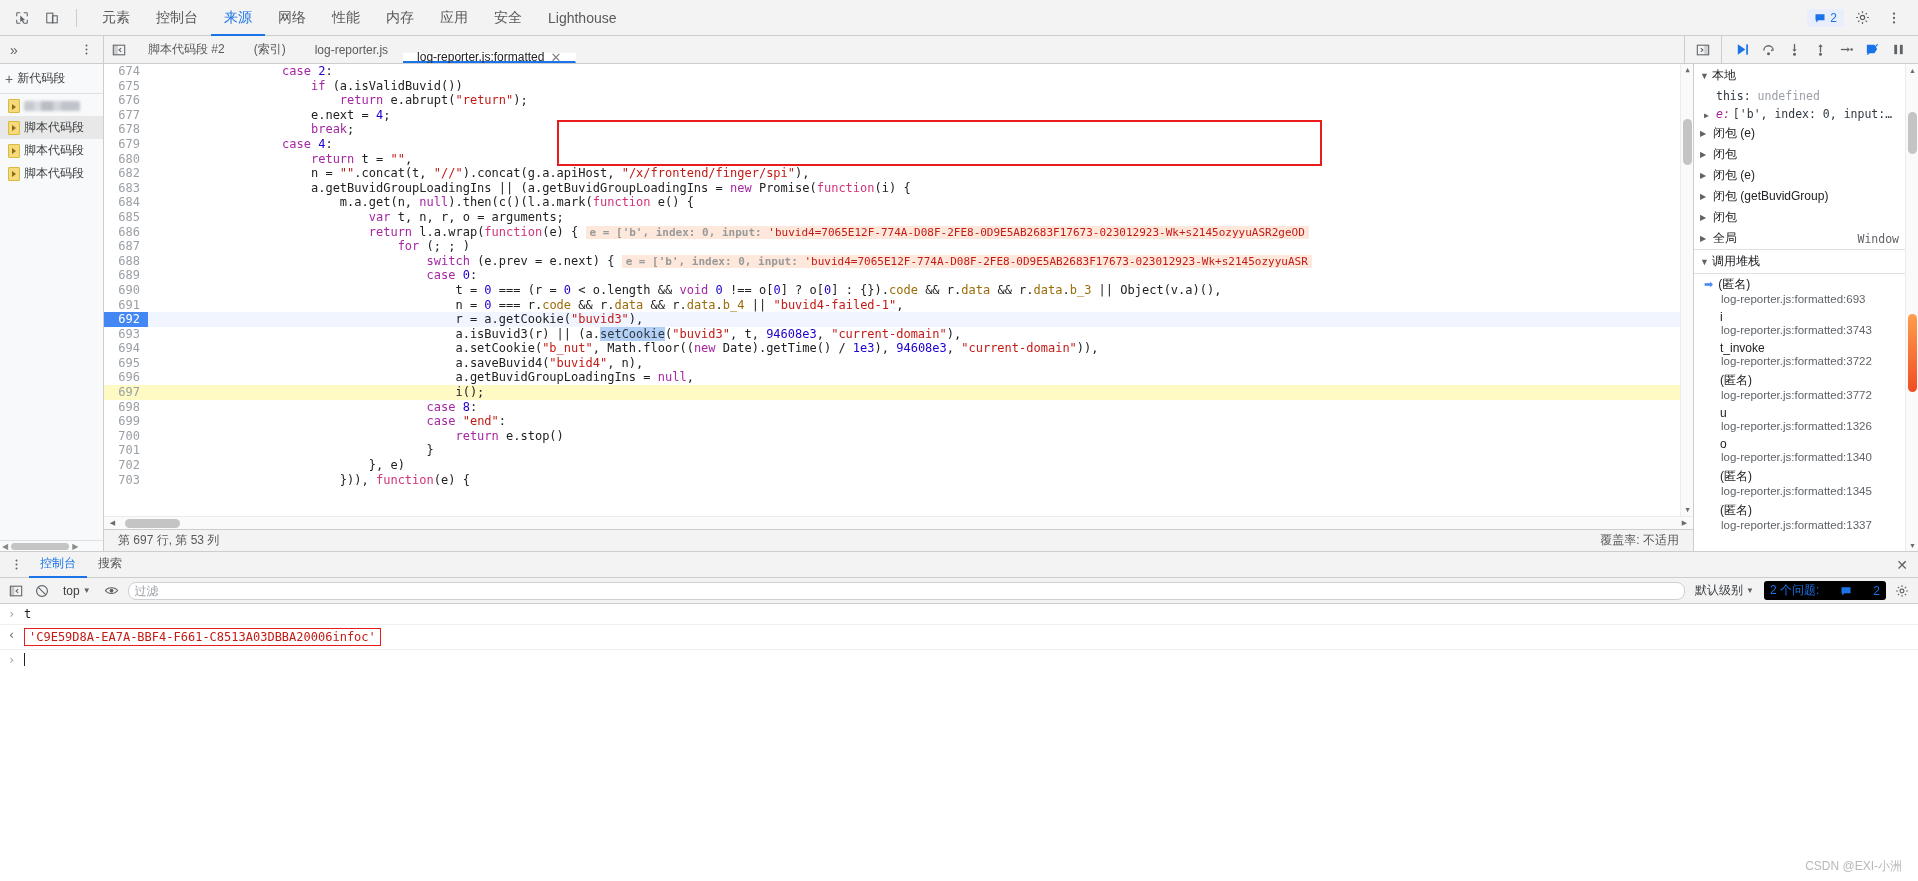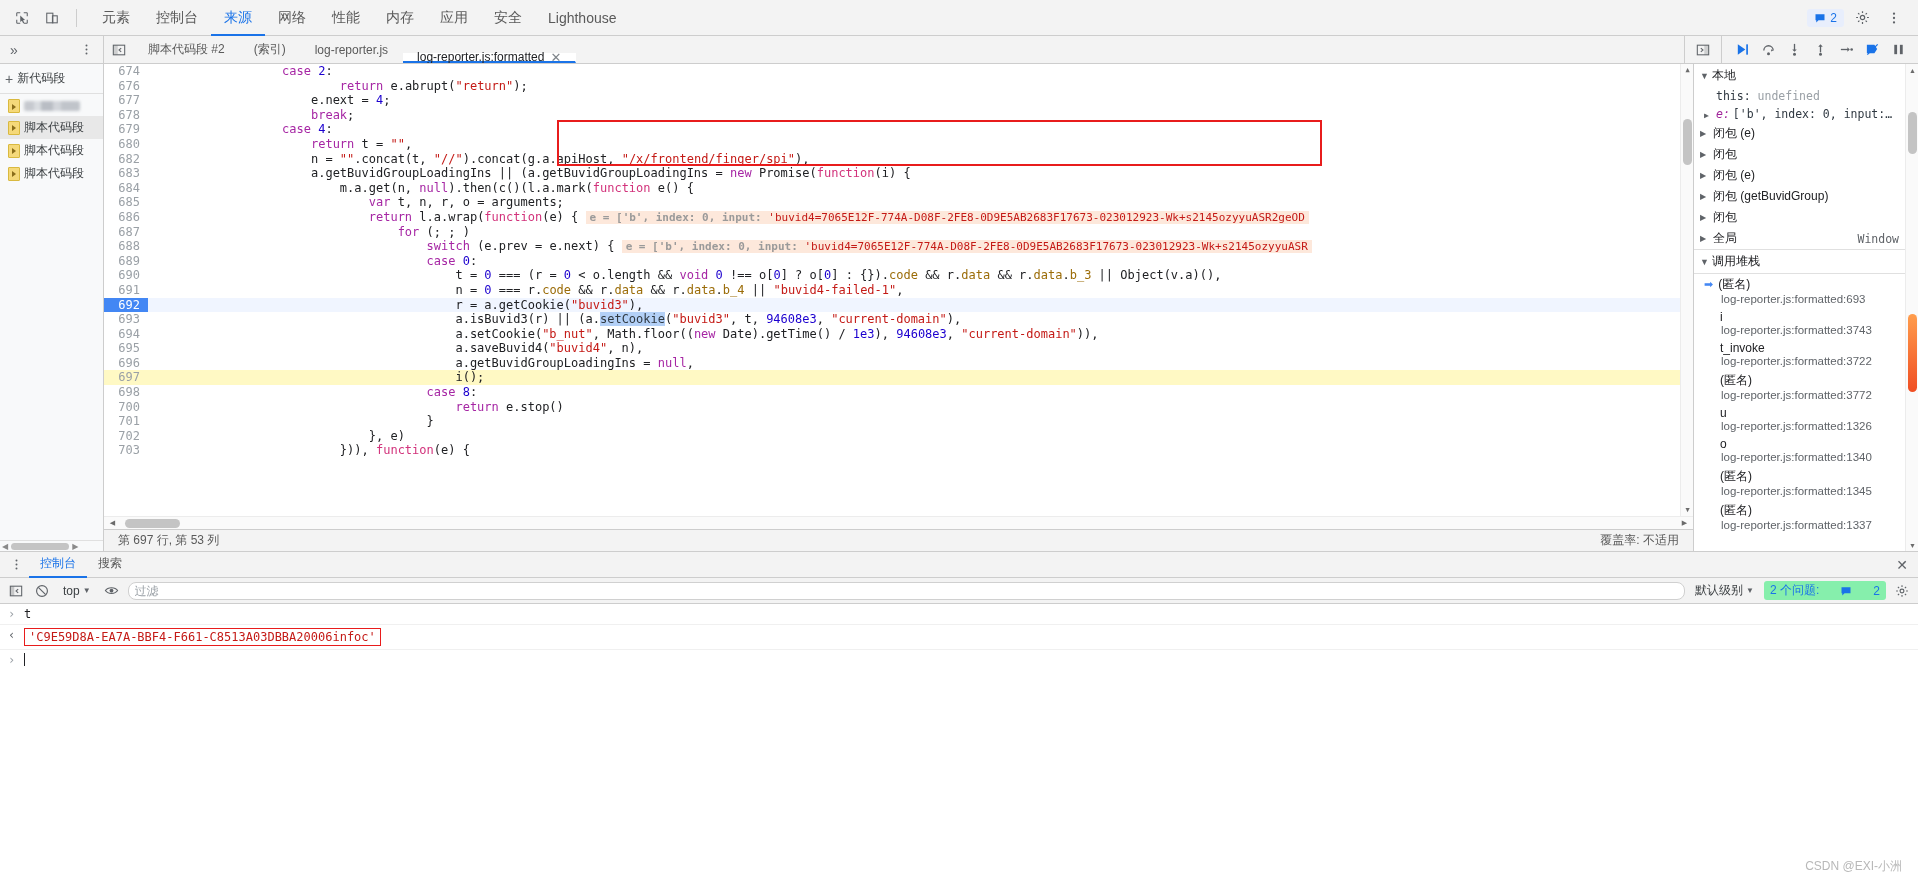--- a/index.html
+++ b/index.html
@@ -226,21 +226,21 @@
   }
   .filter-input {
     flex:1; border:1px solid #d0d0d0; border-radius:8px; background:#fff;
     height:18px; font-size:12px; padding: 0 6px; color:#3c4043; min-width:60px;
     font-family:"Liberation Sans", sans-serif;
   }
   .filter-input::placeholder{ color:#9aa0a6; }
   .level-select { display:flex; align-items:center; gap:3px; font-size:12px; color:#3c4043; cursor:pointer; padding:0 4px;}
   .issue-pill2 {
     display:flex; align-items:center; gap:21px; font-size:12px; color:#1a73e8; cursor:pointer;
-    padding: 1px 6px; border-radius:3px; background:#86efac;
+    padding: 1px 6px; border-radius:3px; background:#000000;
   }
   .console-body { flex:1; overflow:hidden; background:#fff; position:relative; }
   .cline { display:flex; align-items:flex-start; gap:6px; padding: 3px 8px;
     font-family:"DejaVu Sans Mono","Liberation Mono",monospace; font-size:12px; border-bottom:1px solid #f0f0f0;}
   .cprompt { color:#9aa0a6; width:10px; flex:none; }
   .cprompt.back { color:#5f6368; }
   .cval { color:#202124; }
   .cresult-box {
     display:inline-block; border:1px solid #e81c1c; padding: 1px 4px; color:#c41a16;
   }
@@ -436,20 +436,21 @@
         <span class="arrow">◀</span>
         <span class="thumb"></span>
         <span class="arrow">▶</span>
       </div>
     </div>
 
     <div class="editorwrap">
       <div class="editor">
         <div class="codearea" id="codearea">
             <div class="crow"><div class="gutter">674</div><div class="codetext"><span>                  </span><span class="kw">case</span><span class="plain"> </span><span class="num">2</span><span class="plain">:</span></div></div>
+            <div class="crow"><div class="gutter">675</div><div class="codetext"><span>                      </span><span class="kw">if</span><span class="plain"> (a.isValidBuvid())</span></div></div>
             <div class="crow"><div class="gutter">676</div><div class="codetext"><span>                          </span><span class="kw">return</span><span class="plain"> e.abrupt(</span><span class="str">"return"</span><span class="plain">);</span></div></div>
             <div class="crow"><div class="gutter">677</div><div class="codetext"><span>                      </span><span class="plain">e.next = </span><span class="num">4</span><span class="plain">;</span></div></div>
             <div class="crow"><div class="gutter">678</div><div class="codetext"><span>                      </span><span class="kw">break</span><span class="plain">;</span></div></div>
             <div class="crow"><div class="gutter">679</div><div class="codetext"><span>                  </span><span class="kw">case</span><span class="plain"> </span><span class="num">4</span><span class="plain">:</span></div></div>
             <div class="crow"><div class="gutter">680</div><div class="codetext"><span>                      </span><span class="kw">return</span><span class="plain"> t = </span><span class="str">""</span><span class="plain">,</span></div></div>
             <div class="crow"><div class="gutter">682</div><div class="codetext"><span>                      </span><span class="plain">n = </span><span class="str">""</span><span class="plain">.concat(t, </span><span class="str">"//"</span><span class="plain">).concat(g.a.apiHost, </span><span class="str">"/x/frontend/finger/spi"</span><span class="plain">),</span></div></div>
             <div class="crow"><div class="gutter">683</div><div class="codetext"><span>                      </span><span class="plain">a.getBuvidGroupLoadingIns </span><span class="op">||</span><span class="plain"> (a.getBuvidGroupLoadingIns = </span><span class="kw">new</span><span class="plain"> Promise(</span><span class="fn">function</span><span class="plain">(i) {</span></div></div>
             <div class="crow"><div class="gutter">684</div><div class="codetext"><span>                          </span><span class="plain">m.a.get(n, </span><span class="kw">null</span><span class="plain">).then(c()(l.a.mark(</span><span class="fn">function</span><span class="plain"> e() {</span></div></div>
             <div class="crow"><div class="gutter">685</div><div class="codetext"><span>                              </span><span class="kw">var</span><span class="plain"> t, n, r, o = arguments;</span></div></div>
             <div class="crow"><div class="gutter">686</div><div class="codetext"><span>                              </span><span class="kw">return</span><span class="plain"> l.a.wrap(</span><span class="fn">function</span><span class="plain">(e) { </span><span class="inlinehint"><span class="ih-dim">e = ['b', index: 0, input: </span><span class="ih-str">'buvid4=7065E12F-774A-D08F-2FE8-0D9E5AB2683F17673-023012923-Wk+s2145ozyyuASR2geOD</span></span></div></div>
@@ -458,20 +459,21 @@
             <div class="crow"><div class="gutter">689</div><div class="codetext"><span>                                      </span><span class="kw">case</span><span class="plain"> </span><span class="num">0</span><span class="plain">:</span></div></div>
             <div class="crow"><div class="gutter">690</div><div class="codetext"><span>                                          </span><span class="plain">t = </span><span class="num">0</span><span class="plain"> === (r = </span><span class="num">0</span><span class="plain"> &lt; o.length &amp;&amp; </span><span class="kw">void</span><span class="plain"> </span><span class="num">0</span><span class="plain"> !== o[</span><span class="num">0</span><span class="plain">] ? o[</span><span class="num">0</span><span class="plain">] : {}).</span><span class="prop">code</span><span class="plain"> &amp;&amp; r.</span><span class="prop">data</span><span class="plain"> &amp;&amp; r.</span><span class="prop">data</span><span class="plain">.</span><span class="prop">b_3</span><span class="plain"> </span><span class="op">||</span><span class="plain"> Object(v.a)(),</span></div></div>
             <div class="crow"><div class="gutter">691</div><div class="codetext"><span>                                          </span><span class="plain">n = </span><span class="num">0</span><span class="plain"> === r.</span><span class="prop">code</span><span class="plain"> &amp;&amp; r.</span><span class="prop">data</span><span class="plain"> &amp;&amp; r.</span><span class="prop">data</span><span class="plain">.</span><span class="prop">b_4</span><span class="plain"> </span><span class="op">||</span><span class="plain"> </span><span class="str">"buvid4-failed-1"</span><span class="plain">,</span></div></div>
             <div class="crow curline"><div class="gutter">692</div><div class="codetext"><span>                                          </span><span class="plain">r = a.getCookie(</span><span class="str">"buvid3"</span><span class="plain">),</span></div></div>
             <div class="crow"><div class="gutter">693</div><div class="codetext"><span>                                          </span><span class="plain">a.isBuvid3(r) </span><span class="op">||</span><span class="plain"> (a.</span><span class="selhl">setCookie</span><span class="plain">(</span><span class="str">"buvid3"</span><span class="plain">, t, </span><span class="num">94608e3</span><span class="plain">, </span><span class="str">"current-domain"</span><span class="plain">),</span></div></div>
             <div class="crow"><div class="gutter">694</div><div class="codetext"><span>                                          </span><span class="plain">a.setCookie(</span><span class="str">"b_nut"</span><span class="plain">, Math.floor((</span><span class="kw">new</span><span class="plain"> Date).getTime() / </span><span class="num">1e3</span><span class="plain">), </span><span class="num">94608e3</span><span class="plain">, </span><span class="str">"current-domain"</span><span class="plain">)),</span></div></div>
             <div class="crow"><div class="gutter">695</div><div class="codetext"><span>                                          </span><span class="plain">a.saveBuvid4(</span><span class="str">"buvid4"</span><span class="plain">, n),</span></div></div>
             <div class="crow"><div class="gutter">696</div><div class="codetext"><span>                                          </span><span class="plain">a.getBuvidGroupLoadingIns = </span><span class="kw">null</span><span class="plain">,</span></div></div>
             <div class="crow hl-yellow"><div class="gutter">697</div><div class="codetext"><span>                                          </span><span class="plain">i();</span></div></div>
             <div class="crow"><div class="gutter">698</div><div class="codetext"><span>                                      </span><span class="kw">case</span><span class="plain"> </span><span class="num">8</span><span class="plain">:</span></div></div>
+            <div class="crow"><div class="gutter">699</div><div class="codetext"><span>                                      </span><span class="kw">case</span><span class="plain"> </span><span class="str">"end"</span><span class="plain">:</span></div></div>
             <div class="crow"><div class="gutter">700</div><div class="codetext"><span>                                          </span><span class="kw">return</span><span class="plain"> e.stop()</span></div></div>
             <div class="crow"><div class="gutter">701</div><div class="codetext"><span>                                      </span><span class="plain">}</span></div></div>
             <div class="crow"><div class="gutter">702</div><div class="codetext"><span>                              </span><span class="plain">}, e)</span></div></div>
             <div class="crow"><div class="gutter">703</div><div class="codetext"><span>                          </span><span class="plain">})), </span><span class="fn">function</span><span class="plain">(e) { </span></div></div>
           </div>
 
         <div class="redbox" style="left:453px; top:56px; width:765px; height:46px;"></div>
         <div class="vscroll">
           <div class="varrow" style="top:0;">▲</div>
           <div class="vthumb" style="top:55px; height:46px;"></div>

